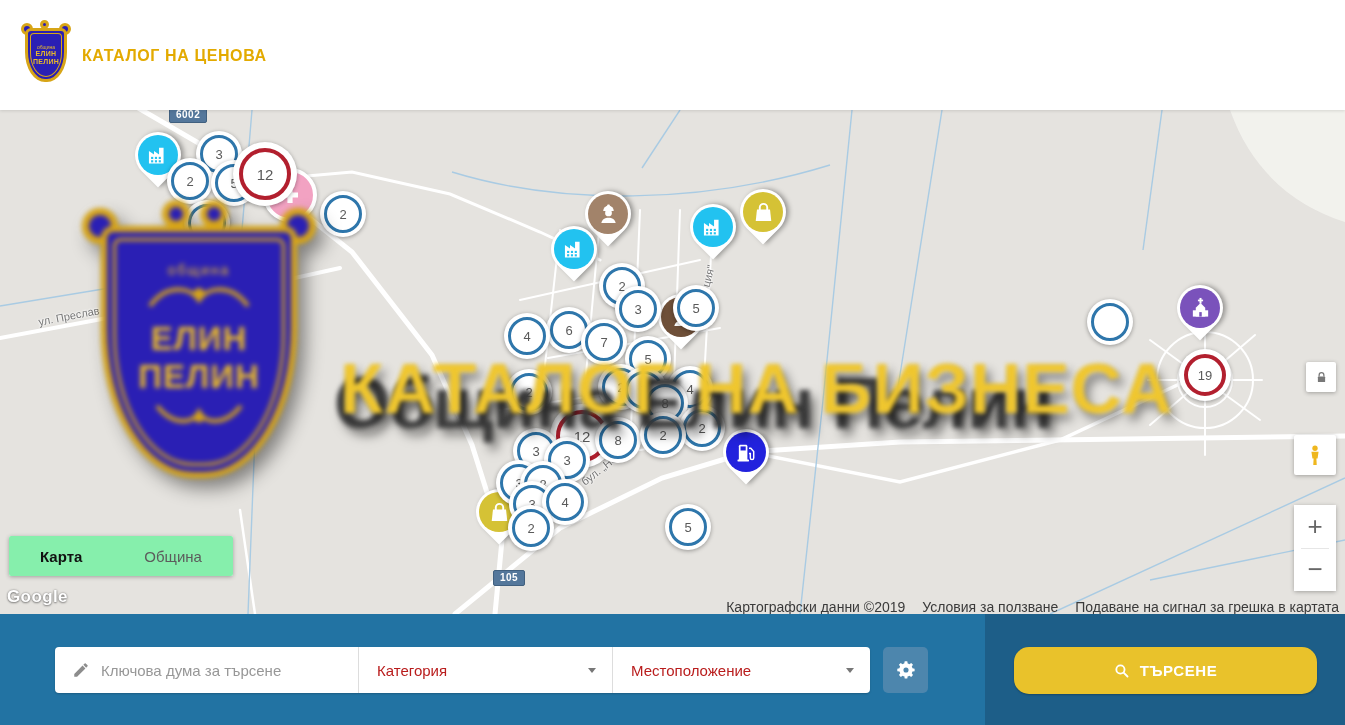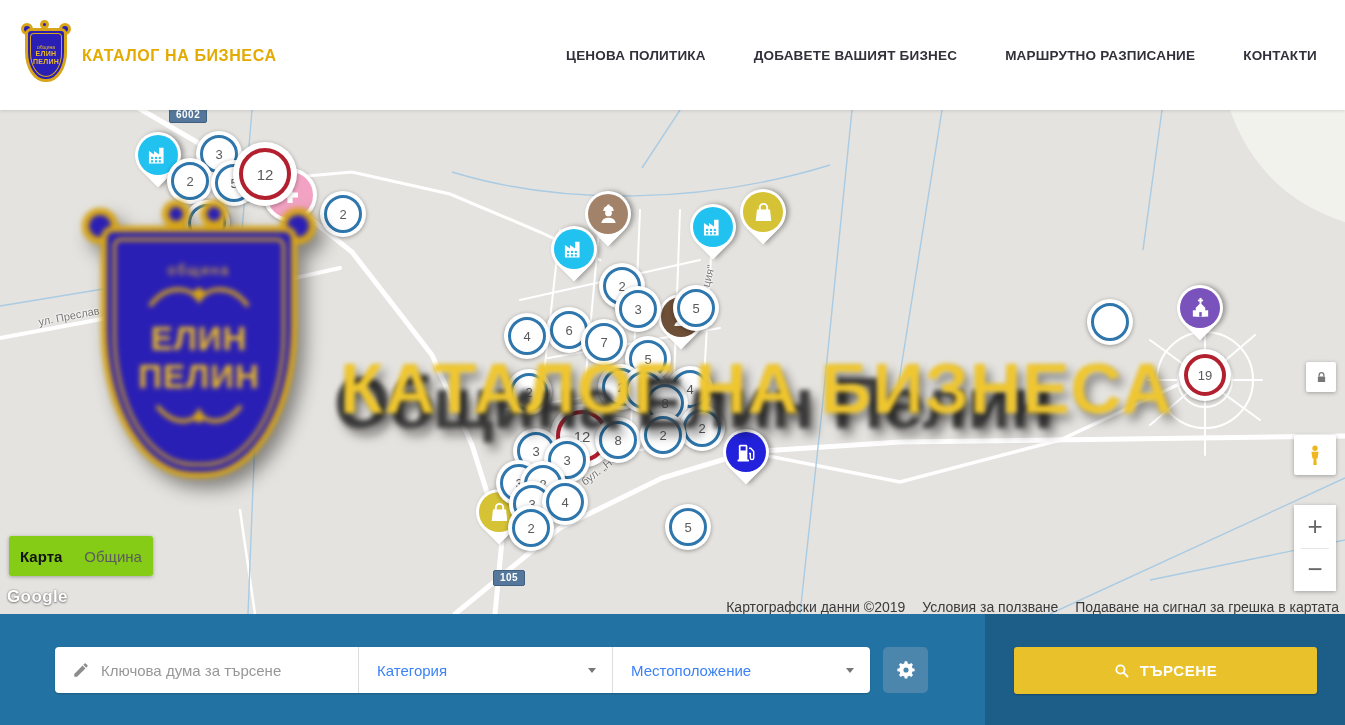--- a/index.html
+++ b/index.html
@@ -58,21 +58,21 @@
   .wm-shield .in { position:absolute; inset:6px; border:3px solid #d7a517;
                    border-radius:8px 8px 80px 80px / 8px 8px 132px 132px; }
   .wm-curl { position:absolute; border:7px solid #d7a517; background:#2a1fb4; border-radius:50%; }
   .wm-top { position:relative; margin-top:30px; font-size:14px; color:#e8b92a; letter-spacing:2px; }
   .wm-name { position:relative; font-size:33px; font-weight:bold; color:#e8b92a; line-height:38px; letter-spacing:1px; }
   .wm-fl { position:relative; margin:4px 0 6px; }
 
   
   .maptype { position:absolute; left:9px; top:426px; z-index:6; display:flex; background:#fff; border-radius:2px;
              box-shadow:0 1px 4px rgba(0,0,0,.3); overflow:hidden; }
-  .maptype .mt-btn { height:40px; padding:0 11px; display:flex; align-items:center; font-size:15px; cursor:pointer; background:#84cc16; border:none; }
+  .maptype .mt-btn { height:40px; padding:0 31px; display:flex; align-items:center; font-size:15px; cursor:pointer; background:#86efac; border:none; }
   .mt-map { font-weight:bold; color:#111; }
   .mt-sat { color:#5c5c5c; border-left:1px solid #e9e9e9; }
   .google-logo { position:absolute; left:7px; top:477px; z-index:6; font-size:17px; font-weight:bold; color:#fff;
                  letter-spacing:.4px; text-shadow:0 0 2px rgba(60,60,60,.6),0 1px 2px rgba(60,60,60,.5); }
   .attribution { position:absolute; right:6px; top:489px; z-index:6; font-size:14px; color:#3a3a3a; }
   .attribution span { margin-left:13px; }
   .attribution .link { cursor:pointer; }
   .ctl-btn { position:absolute; background:#fff; border-radius:2px; box-shadow:0 1px 4px rgba(0,0,0,.3);
              display:flex; align-items:center; justify-content:center; cursor:pointer; z-index:6; }
   .ctl-lock { left:1306px; top:252px; width:30px; height:30px; }
@@ -88,26 +88,26 @@
   .sb-left { width:985px; background:#2273a3; display:flex; align-items:flex-start; padding:33px 0 0 55px; }
   .sb-right { flex:1; background:#1d5e88; display:flex; align-items:flex-start; justify-content:center; padding-top:33px; }
   .input-group { display:flex; background:#fff; border-radius:4px; height:46px; width:815px;
                  box-shadow:0 1px 2px rgba(0,0,0,.2); overflow:hidden; }
   .seg { display:flex; align-items:center; }
   .seg-kw { flex:0 0 303px; padding-left:17px; gap:11px; }
   .seg-kw input { border:none; outline:none; font-size:15px; color:#555; width:240px; font-family:"Liberation Sans",sans-serif; }
   .seg-kw input::placeholder { color:#979797; }
   .seg-dd { border-left:1px solid #ddd; justify-content:space-between; padding:0 16px 0 18px; cursor:pointer; }
   .seg-cat { flex:0 0 254px; } .seg-loc { flex:0 0 258px;gap:30px; }
-  .seg-dd .dd-text { font-size:15px; color:#3b82f6; }
+  .seg-dd .dd-text { font-size:15px; color:#b91c1c; }
   .caret { width:0; height:0; border-left:4.5px solid transparent; border-right:4.5px solid transparent; border-top:5.5px solid #777; }
   .gear-btn { margin-left:13px; width:45px; height:46px; background:#4d86ad; border:none; border-radius:5px;
               display:flex; align-items:center; justify-content:center; cursor:pointer; }
   .gear-btn svg { width:22px; height:22px; }
-  .search-btn { width:303px; height:47px; background:#e9c22b; border:none; border-radius:3px; display:flex;
+  .search-btn { width:303px; height:47px; background:#e9c22b; border:none; border-radius:15px; display:flex;
                 align-items:center; justify-content:center; gap:10px; cursor:pointer;
                 box-shadow:0 1px 2px rgba(0,0,0,.25); }
   .search-btn .lbl { color:#fff; font-size:15px; font-weight:bold; letter-spacing:.6px; font-family:"Liberation Sans",sans-serif; }
   .search-btn svg { width:17px; height:17px; }
 </style>
 </head>
 <body>
 
 <div class="page">
 
@@ -118,29 +118,23 @@
         <span class="mini-curl" style="right:-1px;"></span>
         <span class="mini-curl" style="left:18px; top:-4px; width:9px; height:9px;"></span>
         <div class="mini-shield">
           <span class="in"></span>
           <span class="mini-top">община</span>
           <span class="mini-t">ЕЛИН</span>
           <span class="mini-t">ПЕЛИН</span>
         </div>
       </div>
       <div class="brand-text">
-        <div class="subtitle">КАТАЛОГ НА БИЗНЕСА</div>
-      </div>
-    </div>
-    <nav class="nav">
-        <div class="nav-item">ЦЕНОВА ПОЛИТИКА</div>
-        <div class="nav-item">ДОБАВЕТЕ ВАШИЯТ БИЗНЕС</div>
-        <div class="nav-item">МАРШРУТНО РАЗПИСАНИЕ</div>
-        <div class="nav-item">КОНТАКТИ</div>
-      </nav>
+        <div class="subtitle">КАТАЛОГ НА ЦЕНОВА</div>
+      </div>
+    </div>
   </header>
 
   <div class="map">
     <svg class="roads" width="1345" height="504" viewBox="0 0 1345 504">
       <rect width="1345" height="504" fill="#e5e3df"></rect>
       <path d="M1230,0 L1345,0 L1345,112 C1295,96 1252,62 1230,0 Z" fill="#f5f4f0" opacity=".85"></path>
       <g stroke="#ffffff" fill="none" stroke-linecap="round">
         <path d="M128,-8 L262,70 L352,142 L432,245 L472,335 L502,430 L495,504" stroke-width="5"></path>
         <path d="M455,504 L560,418 L662,368 L748,342 L900,332 L1345,326" stroke-width="5"></path>
         <path d="M0,228 L150,200 L340,158" stroke-width="4"></path>

